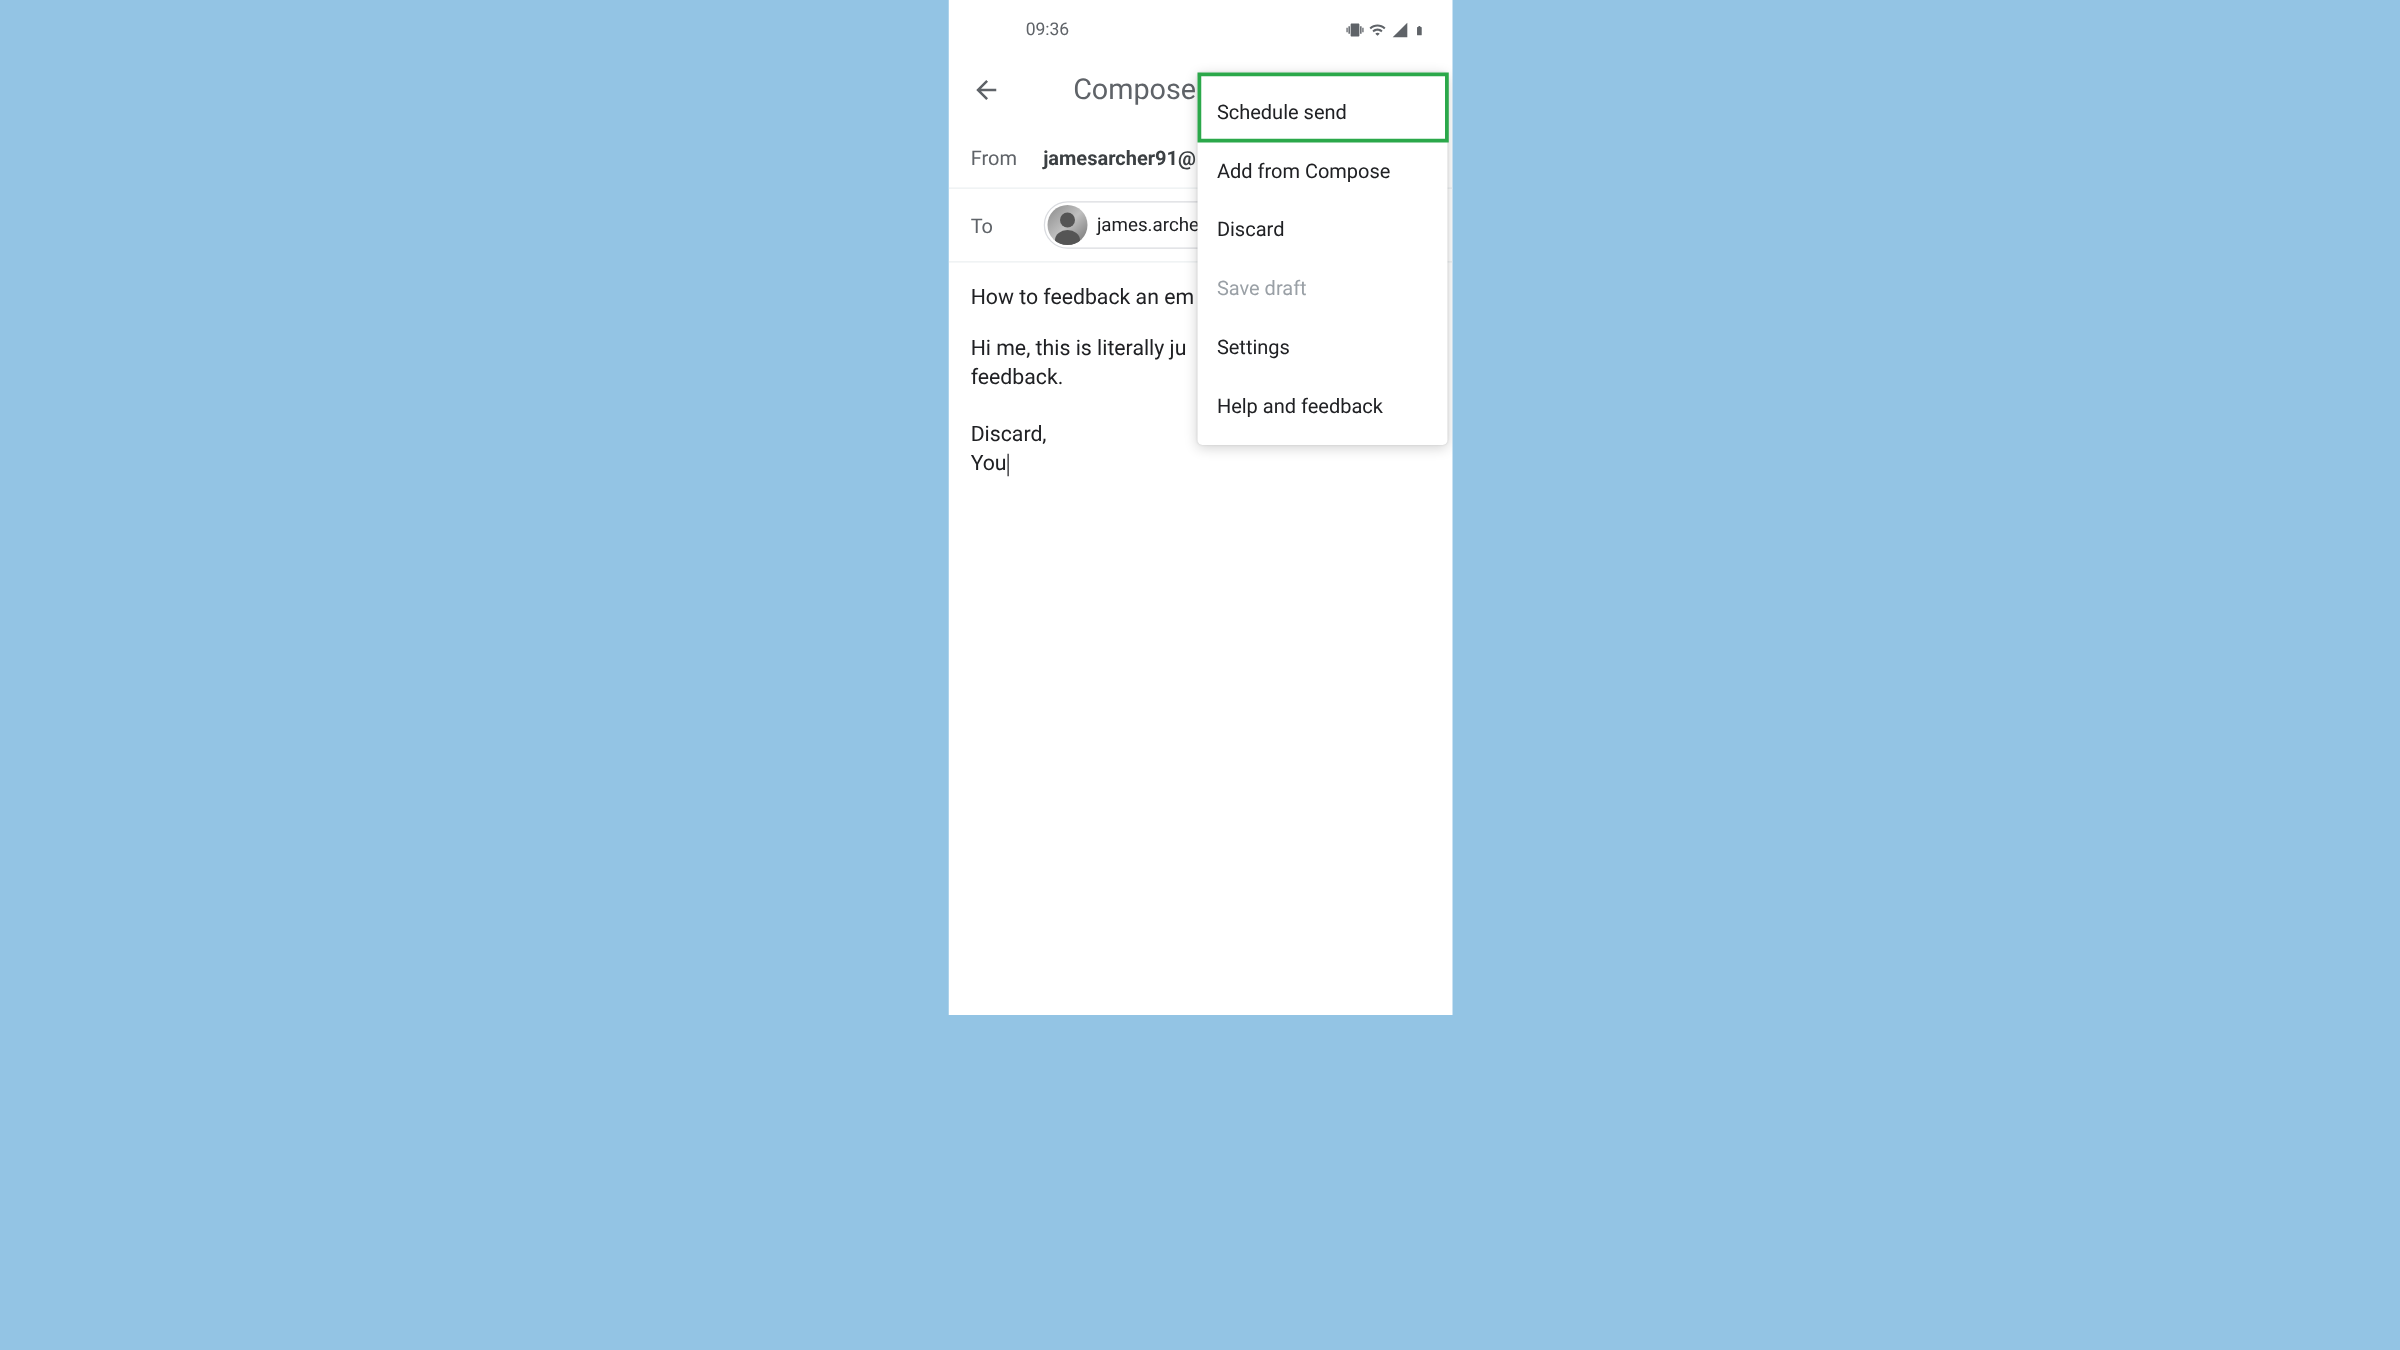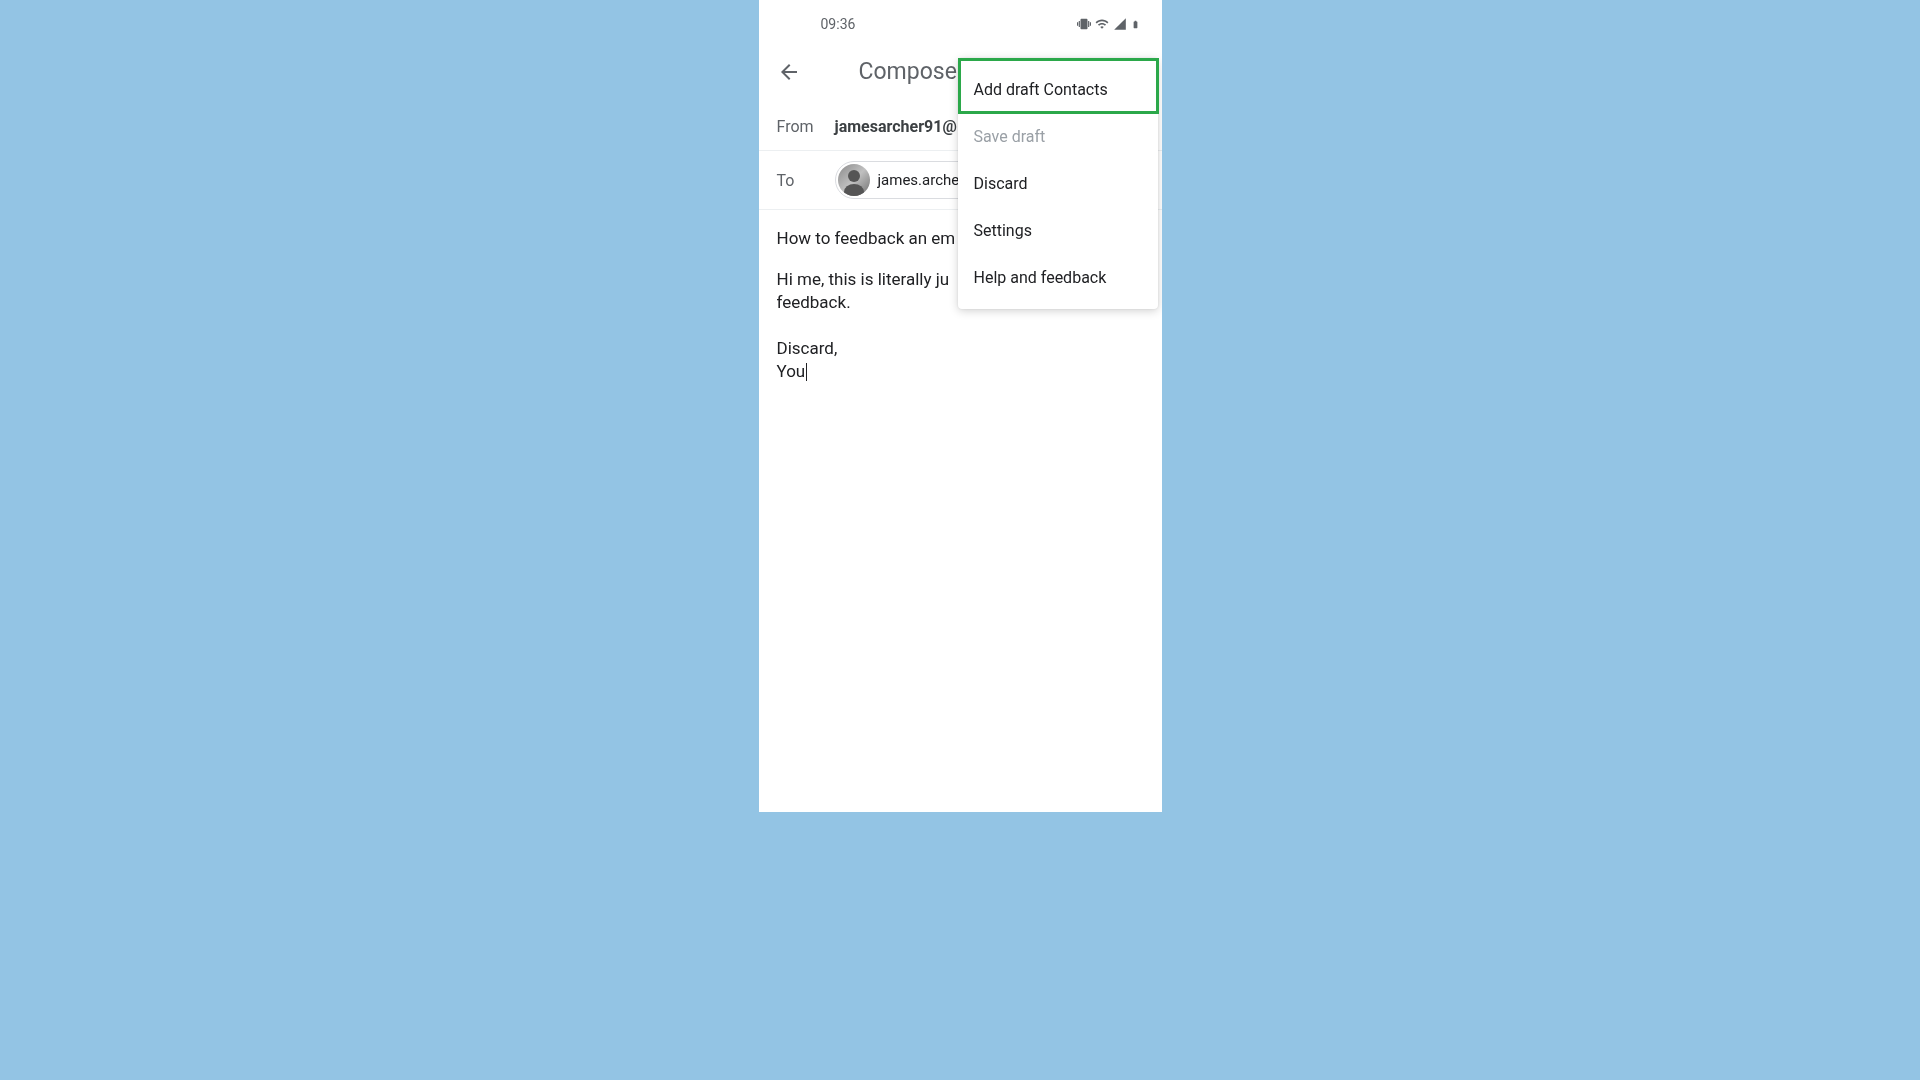--- a/index.html
+++ b/index.html
@@ -240,22 +240,23 @@
 
   <div class="body-area">
     <div class="body-text"><span>Hi me, this is literally ju</span>
 <span>feedback.</span>
 
 <span>Discard,</span>
 <span class="cursor-line">You</span></div>
   </div>
 
   <div class="menu-popup">
-    <div class="menu-item">Add draft Contacts</div>
+    <div class="menu-item">Schedule send</div>
+    <div class="menu-item">Add from Compose</div>
+    <div class="menu-item">Discard</div>
     <div class="menu-item disabled">Save draft</div>
-    <div class="menu-item">Discard</div>
     <div class="menu-item">Settings</div>
     <div class="menu-item">Help and feedback</div>
   </div>
 
   <div class="highlight-box"></div>
 
 </div>
 
 </body></html>

